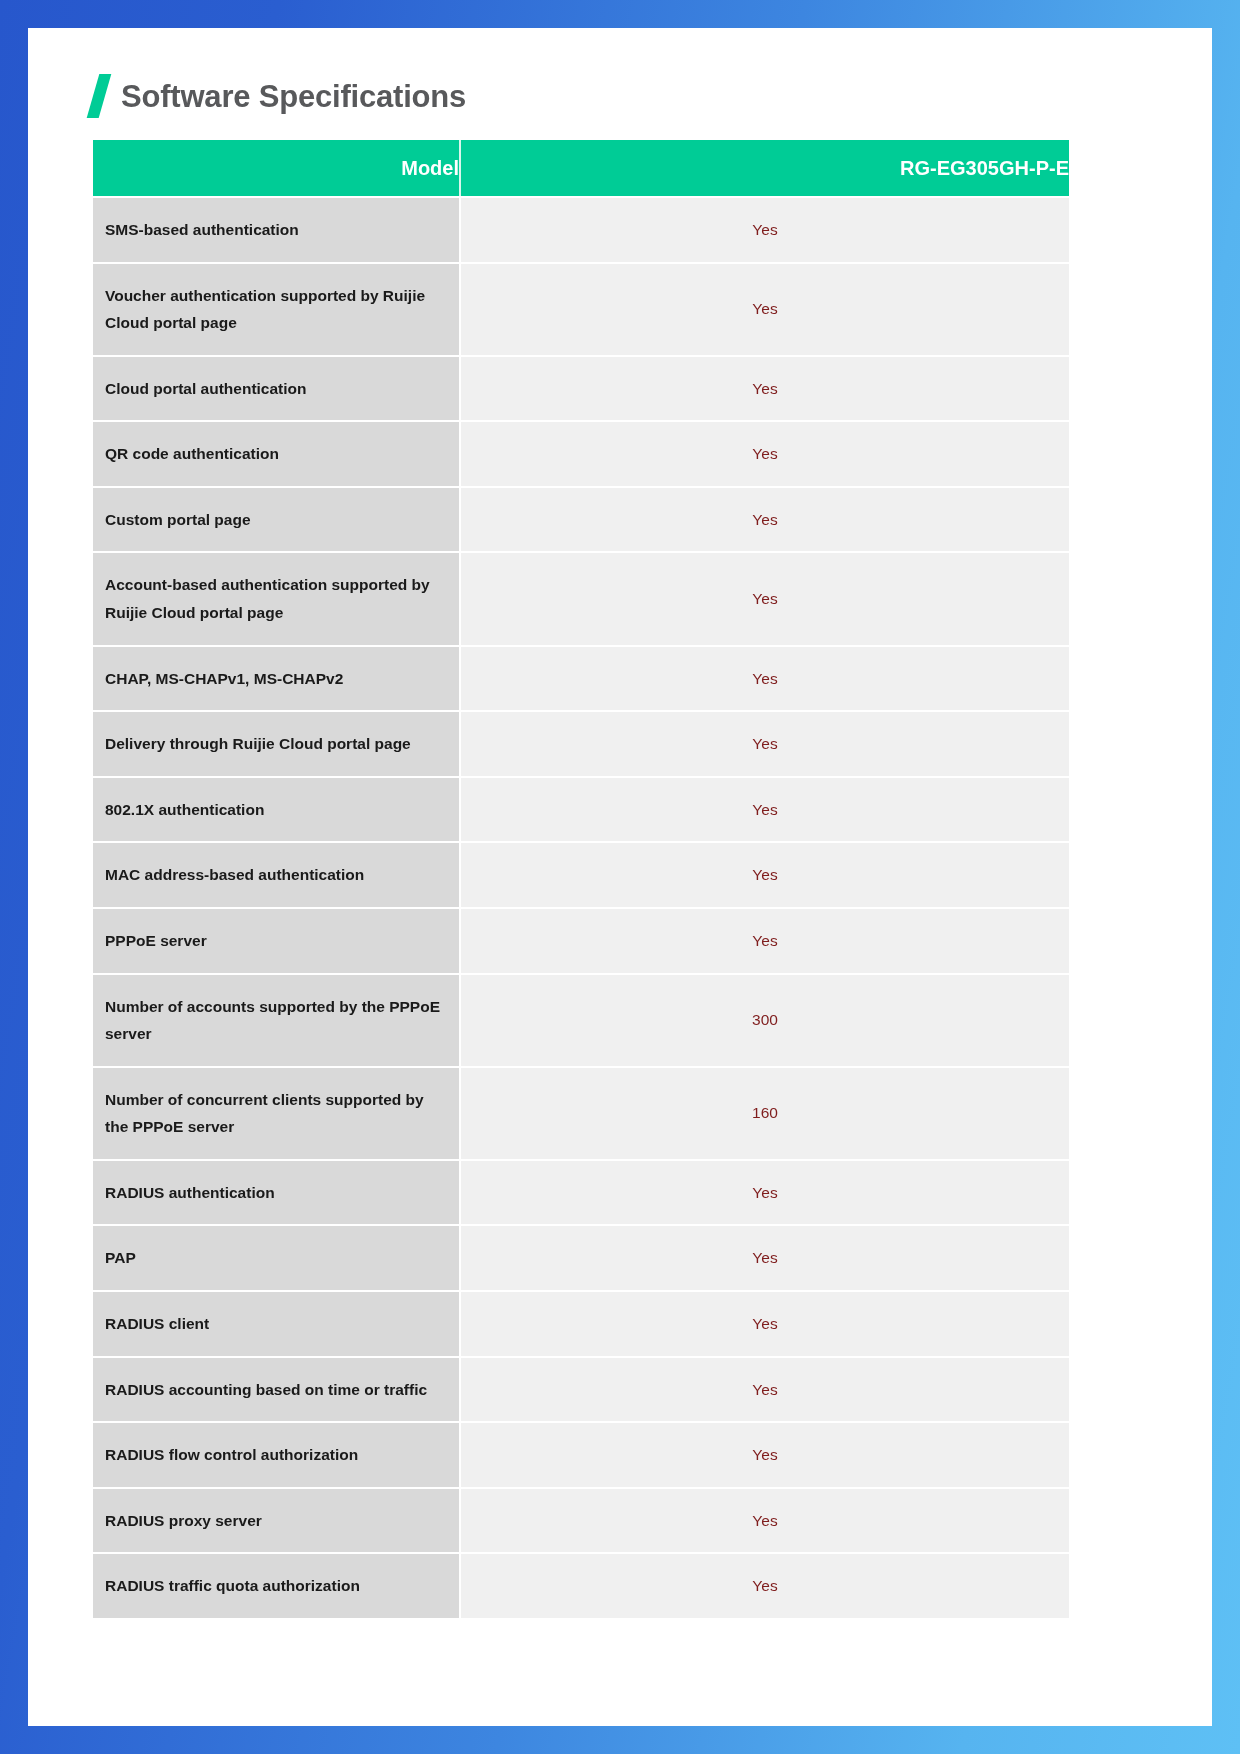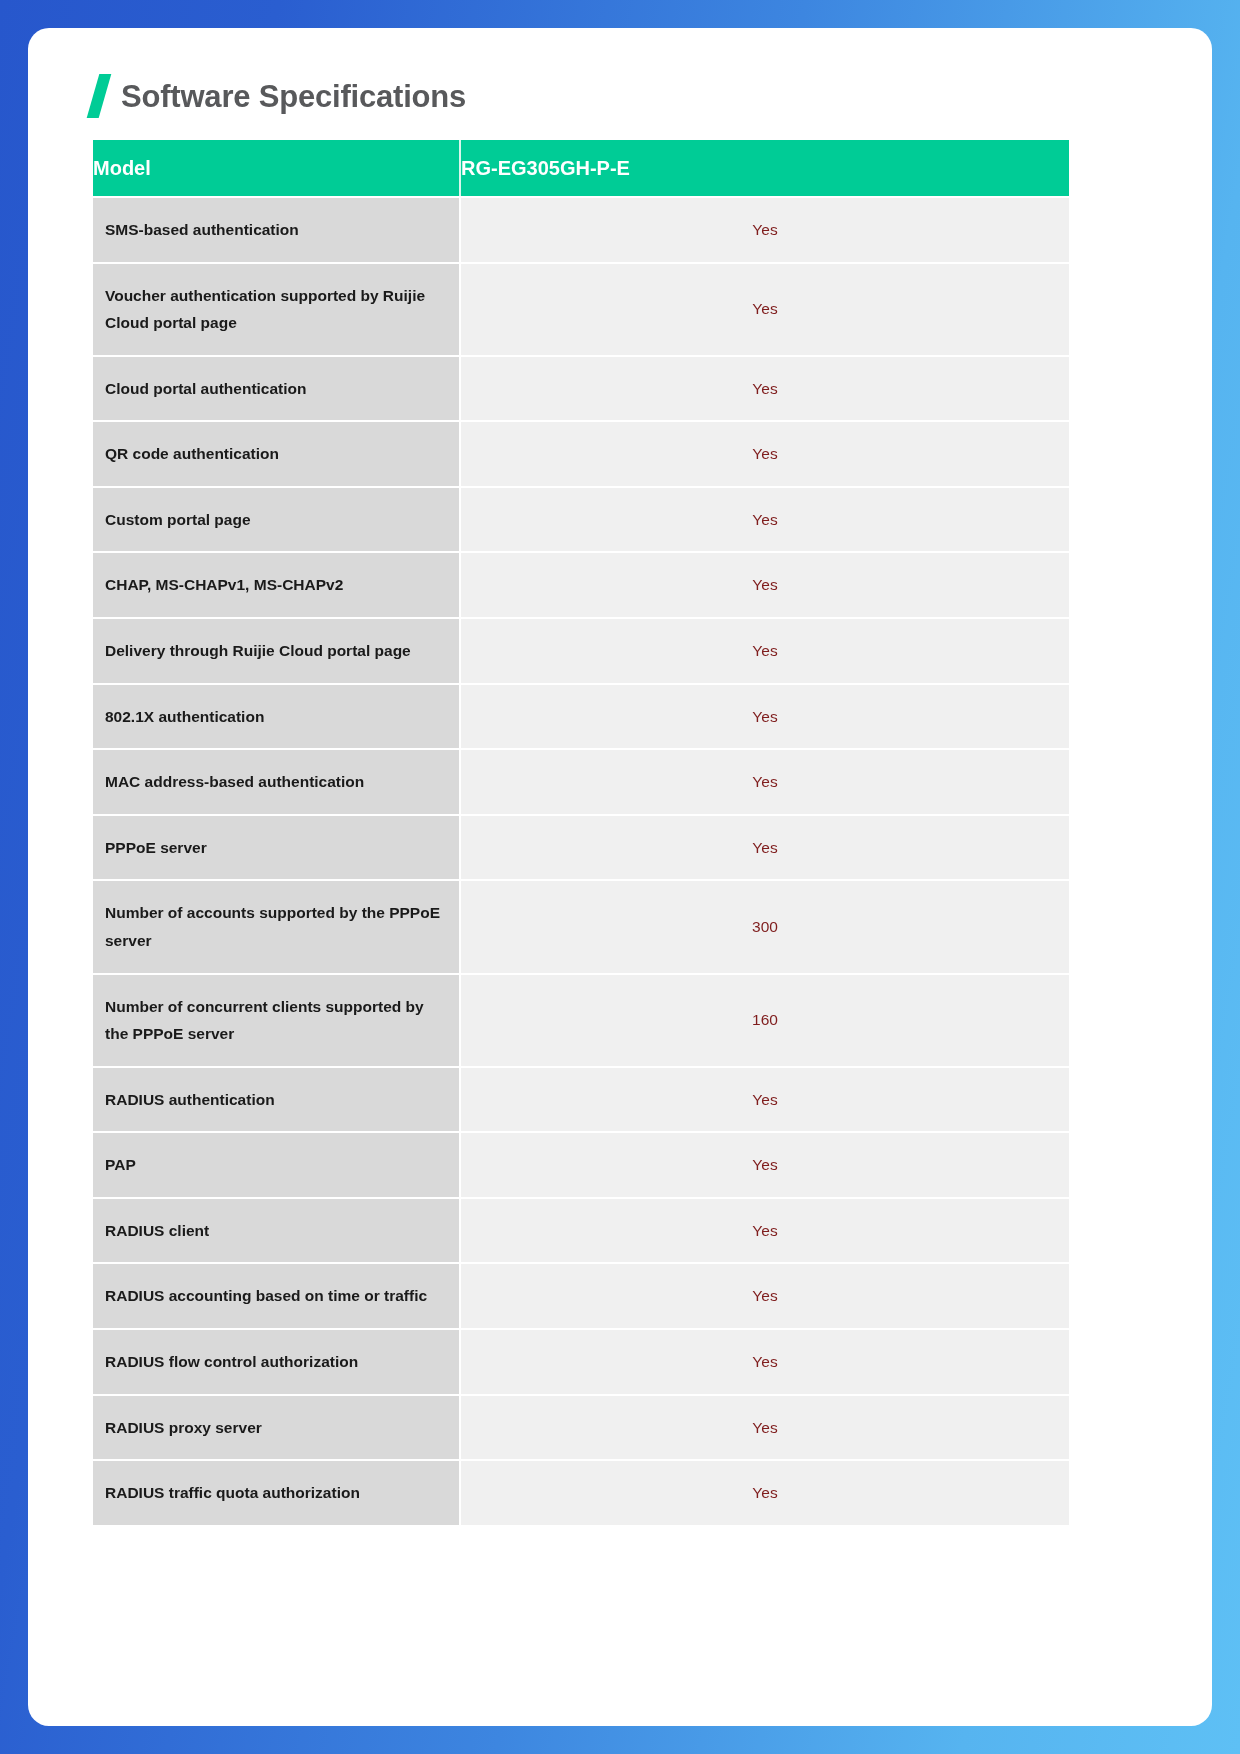--- a/index.html
+++ b/index.html
@@ -15,21 +15,20 @@
   }
 
   .page-frame {
     position: absolute;
     left: 28px;
     top: 28px;
     width: 1184px;
     height: 1698px;
     background: #ffffff;
     box-sizing: border-box;
-    border-radius: 21px;
   }
 
   .content {
     position: absolute;
     left: 38px;
     top: 36px;
     width: 1108px;
   }
 
   
@@ -65,21 +64,21 @@
     table-layout: fixed;
   }
   .spec-table col.c1 { width: 368px; }
   .spec-table col.c2 { width: 608px; }
 
   .spec-table thead th {
     background: #00cc96;
     color: #ffffff;
     font-size: 20px;
     font-weight: bold;
-    text-align: left;
+    text-align: right;
     height: 56px;
     vertical-align: middle;
     padding: 0;
     border: none;
     margin-left: 32px;
   }
   .spec-table thead th.th-model {
     border-right: 2px solid #d9f6ec;
   }
 
@@ -144,20 +143,24 @@
           </tr>
           <tr>
             <td class="label-cell">QR code authentication</td>
             <td class="value-cell">Yes</td>
           </tr>
           <tr>
             <td class="label-cell">Custom portal page</td>
             <td class="value-cell">Yes</td>
           </tr>
           <tr>
+            <td class="label-cell">Account-based authentication supported by Ruijie Cloud portal page</td>
+            <td class="value-cell">Yes</td>
+          </tr>
+          <tr>
             <td class="label-cell">CHAP, MS-CHAPv1, MS-CHAPv2</td>
             <td class="value-cell">Yes</td>
           </tr>
           <tr>
             <td class="label-cell">Delivery through Ruijie Cloud portal page</td>
             <td class="value-cell">Yes</td>
           </tr>
           <tr>
             <td class="label-cell">802.1X authentication</td>
             <td class="value-cell">Yes</td>

